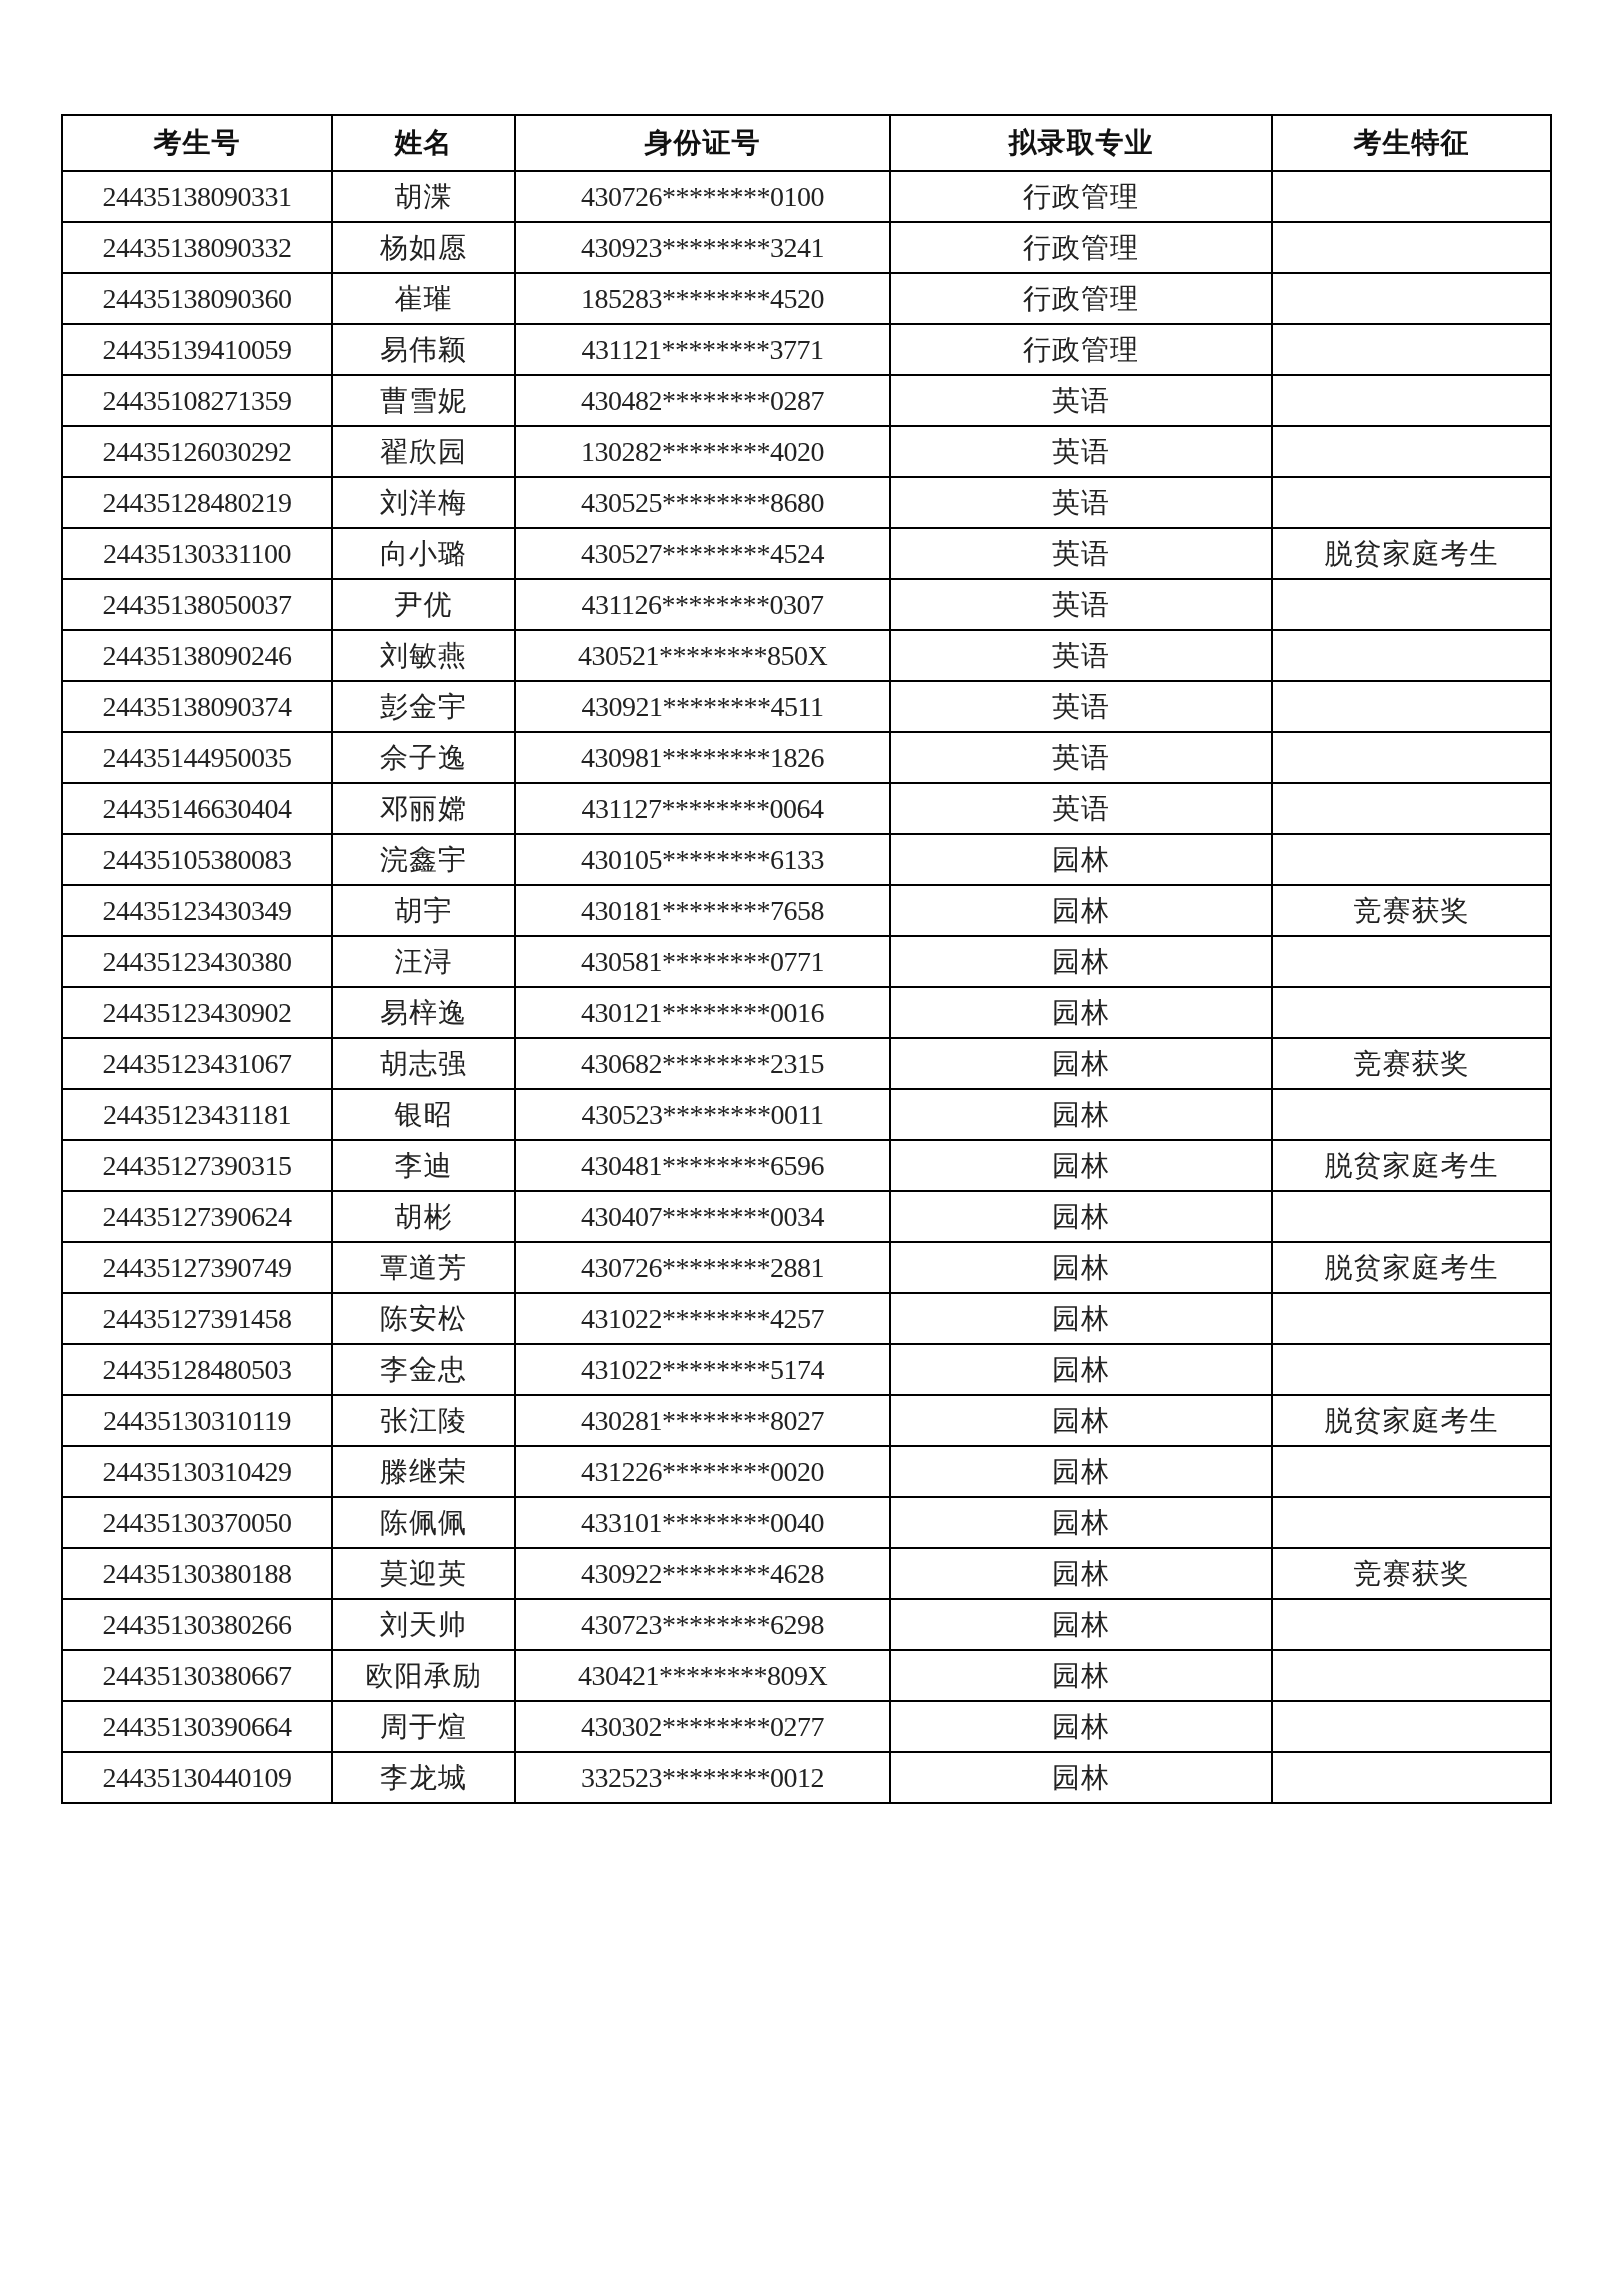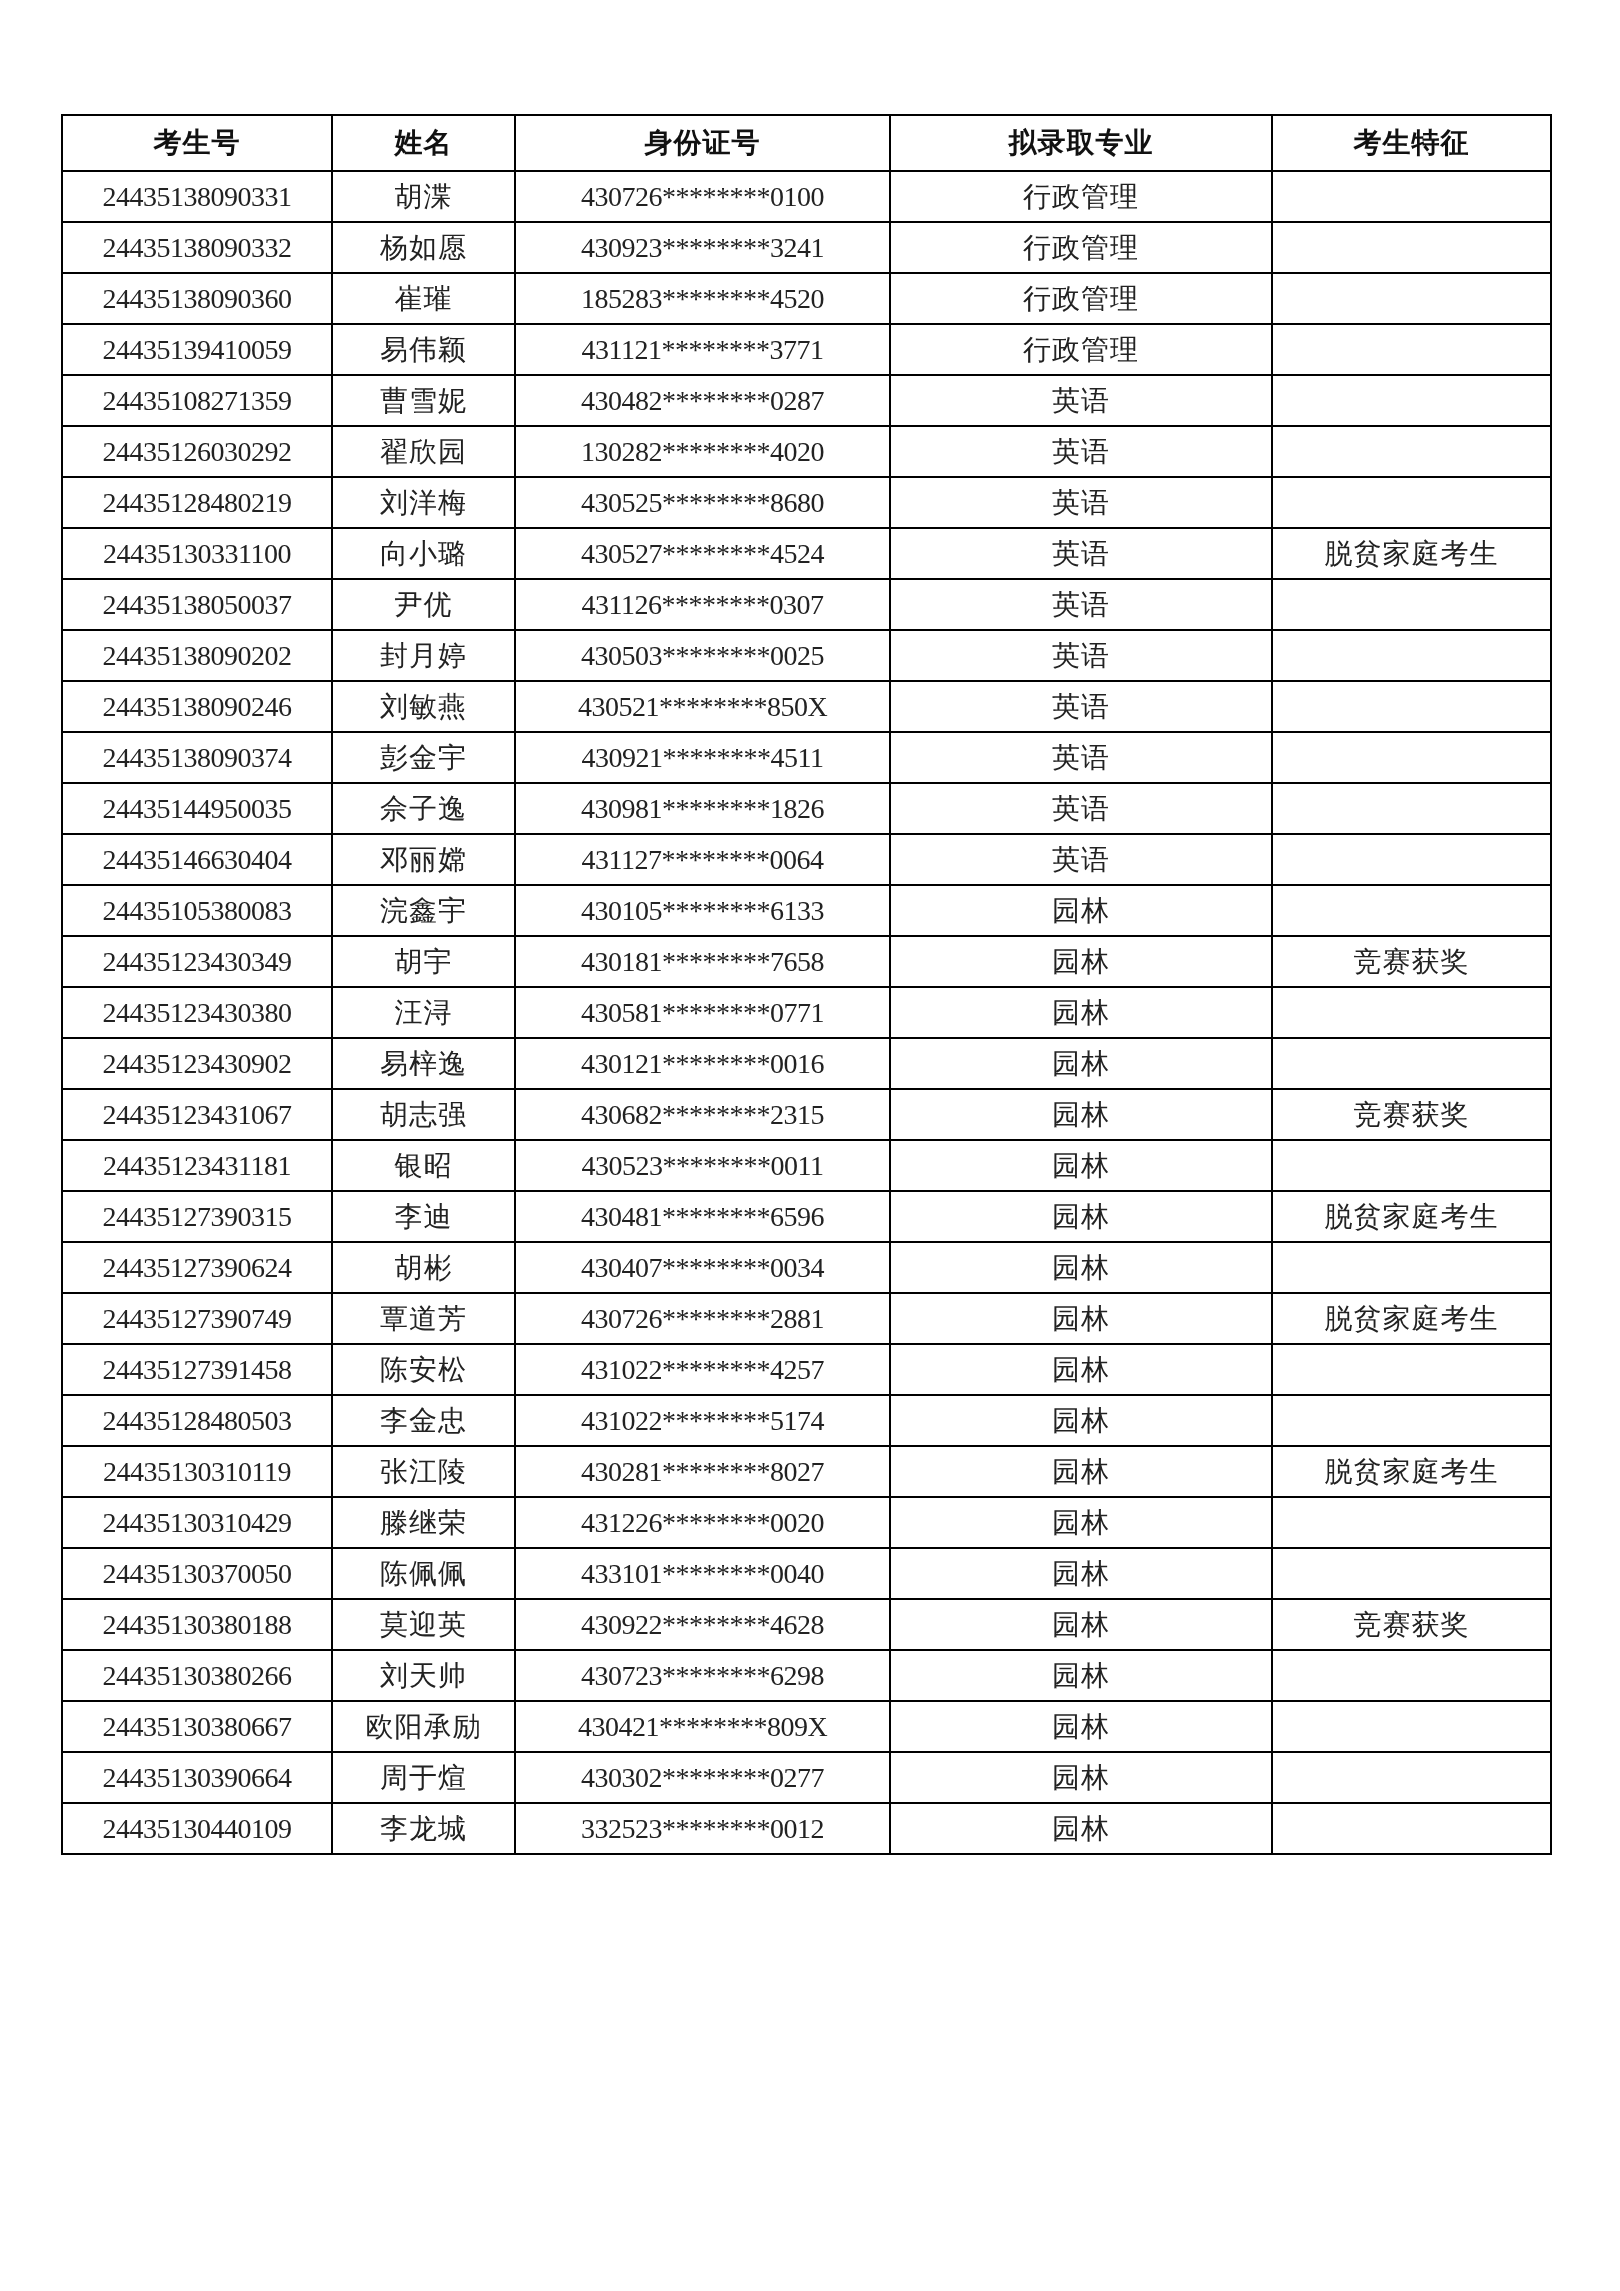--- a/index.html
+++ b/index.html
@@ -142,27 +142,20 @@
           <td class="cjk">脱贫家庭考生</td>
         </tr>
         <tr>
           <td class="num">24435138050037</td>
           <td class="cjk">尹优</td>
           <td class="num">431126********0307</td>
           <td class="cjk">英语</td>
           <td class="cjk"></td>
         </tr>
         <tr>
-          <td class="num">24435138090202</td>
-          <td class="cjk">封月婷</td>
-          <td class="num">430503********0025</td>
-          <td class="cjk">英语</td>
-          <td class="cjk"></td>
-        </tr>
-        <tr>
           <td class="num">24435138090246</td>
           <td class="cjk">刘敏燕</td>
           <td class="num">430521********850X</td>
           <td class="cjk">英语</td>
           <td class="cjk"></td>
         </tr>
         <tr>
           <td class="num">24435138090374</td>
           <td class="cjk">彭金宇</td>
           <td class="num">430921********4511</td>

